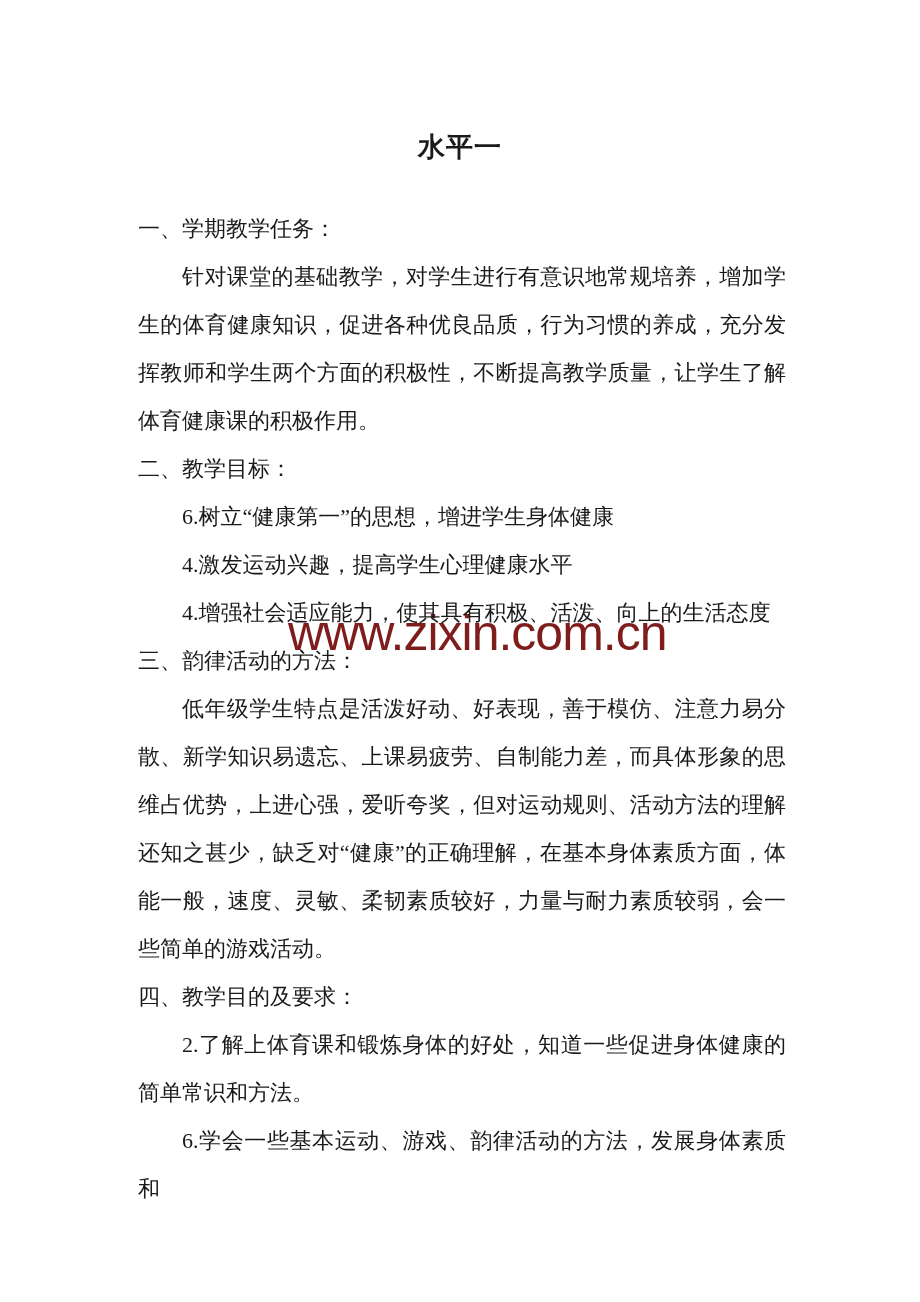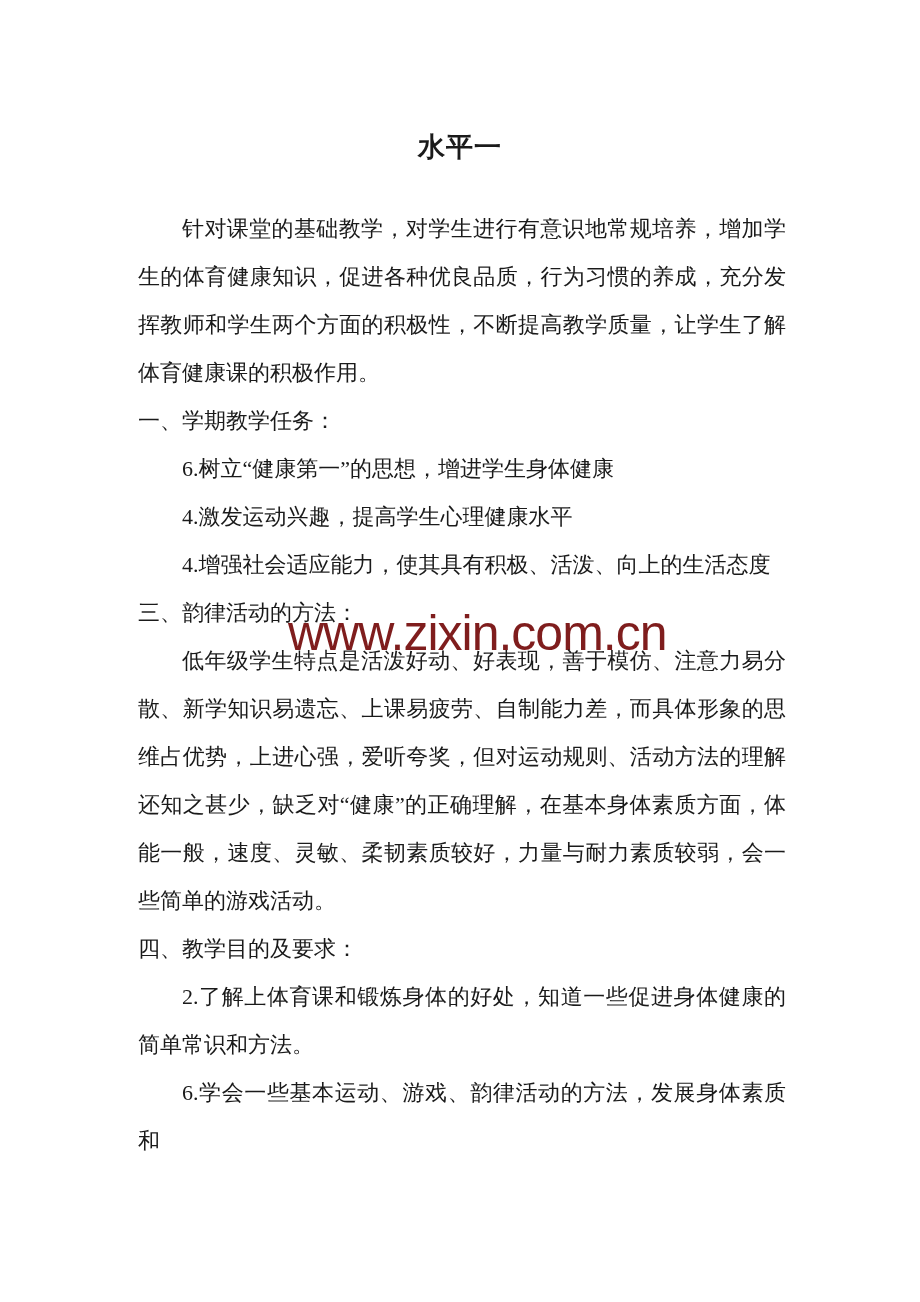--- a/index.html
+++ b/index.html
@@ -66,22 +66,23 @@
 </style>
 </head>
 <body>
 
 <div class="page" style="background: rgb(255, 255, 255); color: rgb(26, 26, 26);">
   <h1 class="doc-title">水平一</h1>
 
   <div class="watermark" style="color: #7f1d1d;">www.zixin.com.cn</div>
 
   <div class="doc-content">
+      <div class="para heading">一、学期教学任务：</div>
       <div class="para body">针对课堂的基础教学，对学生进行有意识地常规培养，增加学生的体育健康知识，促进各种优良品质，行为习惯的养成，充分发挥教师和学生两个方面的积极性，不断提高教学质量，让学生了解体育健康课的积极作用。</div>
-      <div class="para heading">一、学期教学任务：</div>
+      <div class="para heading">二、教学目标：</div>
       <div class="para item">6.树立“健康第一”的思想，增进学生身体健康</div>
       <div class="para item">4.激发运动兴趣，提高学生心理健康水平</div>
       <div class="para item">4.增强社会适应能力，使其具有积极、活泼、向上的生活态度</div>
       <div class="para heading">三、韵律活动的方法：</div>
       <div class="para body">低年级学生特点是活泼好动、好表现，善于模仿、注意力易分散、新学知识易遗忘、上课易疲劳、自制能力差，而具体形象的思维占优势，上进心强，爱听夸奖，但对运动规则、活动方法的理解还知之甚少，缺乏对“健康”的正确理解，在基本身体素质方面，体能一般，速度、灵敏、柔韧素质较好，力量与耐力素质较弱，会一些简单的游戏活动。</div>
       <div class="para heading">四、教学目的及要求：</div>
       <div class="para item">2.了解上体育课和锻炼身体的好处，知道一些促进身体健康的简单常识和方法。</div>
       <div class="para item">6.学会一些基本运动、游戏、韵律活动的方法，发展身体素质和</div>
     </div>
 </div>

